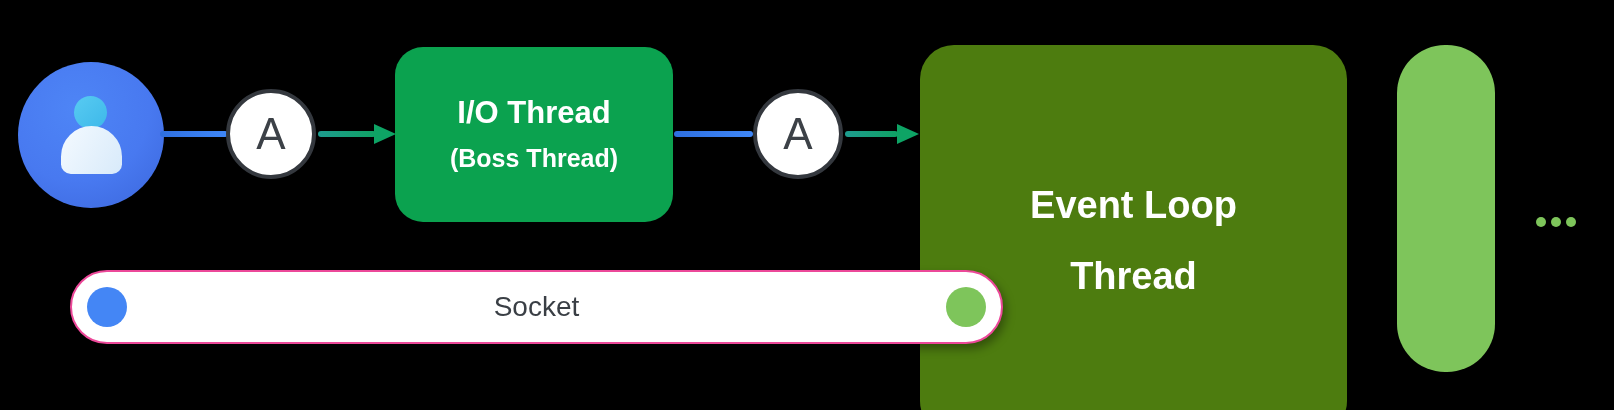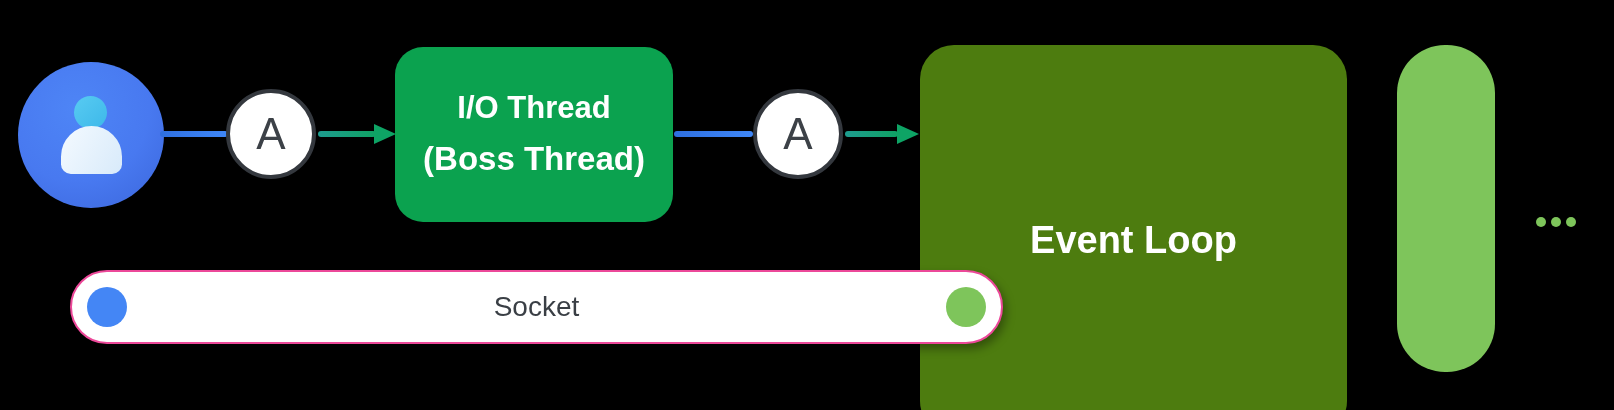--- a/index.html
+++ b/index.html
@@ -77,21 +77,21 @@
     color: #FFFFFF;
     text-align: right;
   }
   .io-box {
     left: 395px; top: 47px;
     width: 278px; height: 175px;
     background: #0BA24F;
     border-radius: 28px;
   }
   .io-box .title { font-size: 31px; font-weight: 700; line-height: 1.1; }
-  .io-box .subtitle { font-size: 33px; font-weight: 700; margin-top: 14px; }
+  .io-box .subtitle { font-size: 25px; font-weight: 700; margin-top: 14px; }
   .event-box {
     left: 920px; top: 45px;
     width: 427px; height: 390px;
     background: #4d7c0f;
     border-radius: 34px;
     z-index: 1;
   }
   .event-box .line { font-size: 38px; font-weight: 700; line-height: 1.0; }
   .event-box .line + .line { margin-top: 33px; }
   
@@ -173,20 +173,21 @@
 
   <div class="badge" style="left:753px; top:89px;">
     <span>A</span>
   </div>
 
   <div class="hline teal" style="left:845px; top:131px; width:53px;"></div>
   <div class="arrowhead" style="left:897px; top:124px;"></div>
 
   <div class="box event-box">
     <div class="line">Event Loop</div>
+    <div class="line">Thread</div>
   </div>
 
   <div class="thread-bar"></div>
 
   <div class="ellipsis">
     <span class="dot"></span>
     <span class="dot"></span>
     <span class="dot"></span>
   </div>
 

